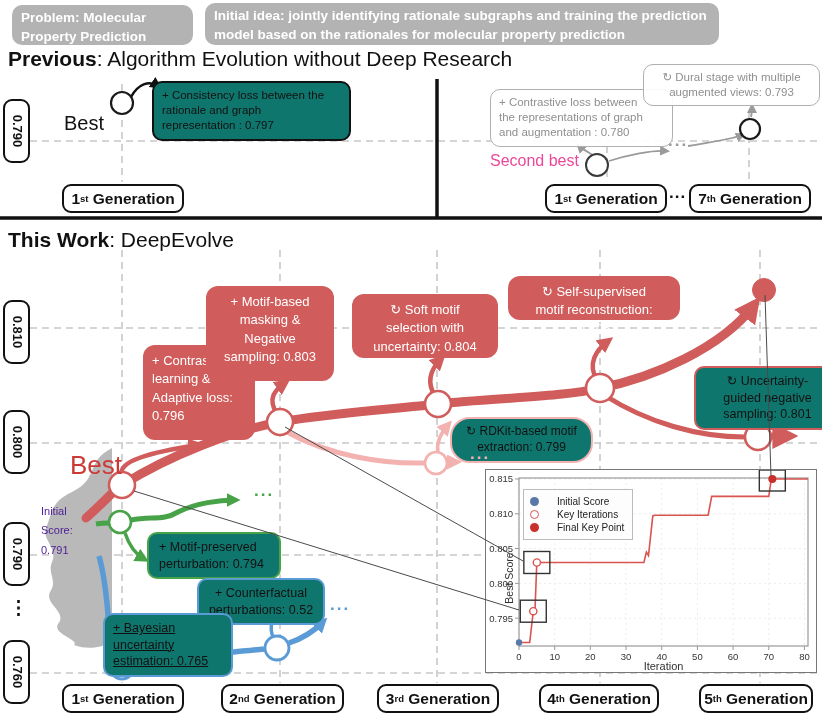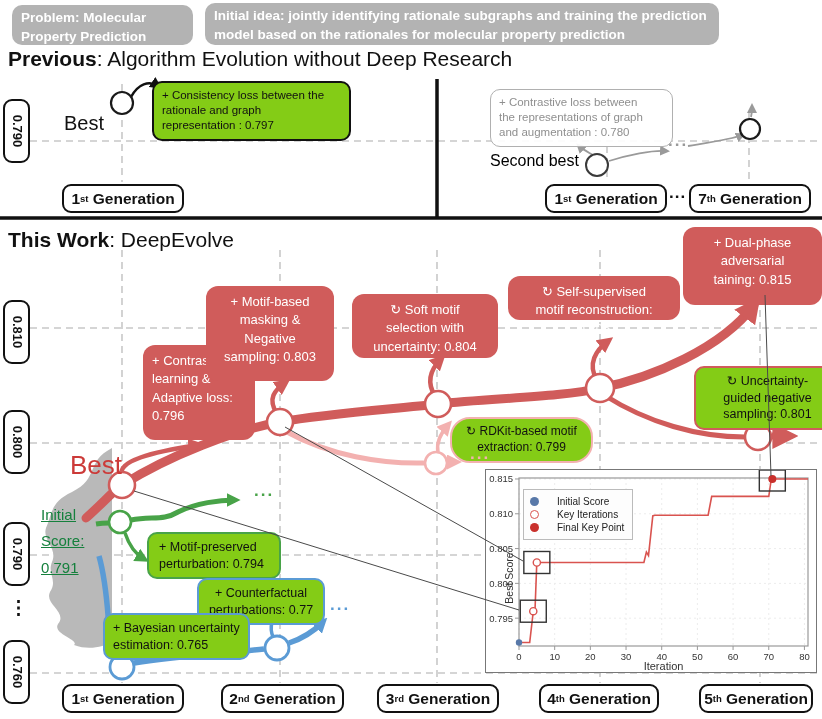--- a/index.html
+++ b/index.html
@@ -16,21 +16,21 @@
   .sect-title b{font-weight:bold;}
   
   .ybox{width:27px;height:64px;border:2px solid #111;border-radius:9px;background:#fff;box-sizing:border-box;}
   .ybox span{position:absolute;left:50%;top:50%;transform:translate(-50%,-50%) rotate(90deg);
              font-size:13px;font-weight:bold;white-space:nowrap;}
   
   .gen{border:2.2px solid #111;border-radius:9px;background:#fff;box-sizing:border-box;
        display:flex;align-items:center;justify-content:center;font-size:15.5px;font-weight:bold;}
   .gen sup{font-size:9.5px;line-height:0;}
   
-  .note{border-radius:10px;background:#84cc16;box-sizing:border-box;font-size:11.5px;line-height:1.32;padding:5px 8px;}
+  .note{border-radius:10px;background:#0f766e;box-sizing:border-box;font-size:11.5px;line-height:1.32;padding:5px 8px;}
   .nb{border:2px solid #111;}
   .ng{border:1.6px solid #b0b0b0;color:#8f8f8f;background:rgba(255,255,255,.92);}
   .nred{border:2px solid #d05c5b;font-size:12.5px;text-align:center;}
   .npink{border:2px solid #f3b1b0;font-size:12px;text-align:center;}
   .ngreen{border:2px solid #48a348;font-size:12.5px;padding-left:10px;}
   .nblue{border:2px solid #5b9bd5;font-size:12.5px;}
   
   .redbox{background:#d05c5b;color:#fff;border-radius:12px;font-size:13px;line-height:1.42;
           padding:7px 9px;box-sizing:border-box;}
   .ctr{text-align:center;}
@@ -174,21 +174,23 @@
 representation : 0.797</div>
   <div class="abs gen" style="left:62px;top:184px;width:122px;height:29px;">
     <span>1</span>
       <sup>st</sup>
       <span style="white-space:pre;"> Generation</span>
   </div>
 
   <div class="abs note ng pre" style="left:490px;top:89px;width:183px;">+ Contrastive loss between
 the representations of graph
 and augmentation  : 0.780</div>
-  <div class="abs" style="left:490px;top:152px;font-size:16px;color:#000000;">Second best</div>
+  <div class="abs note ng pre ctr" style="left:643px;top:64px;width:177px;">↻ Dural stage with multiple
+augmented views: 0.793</div>
+  <div class="abs" style="left:490px;top:152px;font-size:16px;color:#ec4899;">Second best</div>
   <div class="abs dots" style="left:668px;top:131px;color:#9a9a9a;">...</div>
   <div class="abs gen" style="left:545px;top:184px;width:122px;height:29px;">
     <span>1</span>
       <sup>st</sup>
       <span style="white-space:pre;"> Generation</span>
   </div>
   <div class="abs dots" style="left:669px;top:183px;color:#111;letter-spacing:1px;">...</div>
   <div class="abs gen" style="left:689px;top:184px;width:122px;height:29px;">
     <span>7</span>
       <sup>th</sup>
@@ -207,52 +209,49 @@
     </div>
   <div class="abs ybox" style="left:3px;top:522px;">
       <span>0.790</span>
     </div>
   <div class="abs" style="left:9px;top:596px;font-size:19px;font-weight:bold;">⋮</div>
   <div class="abs ybox" style="left:3px;top:640px;">
       <span>0.760</span>
     </div>
 
   <div class="abs" style="left:70px;top:450px;font-size:26px;color:#cc3a38;">Best</div>
-  <div class="abs pre" style="left:41px;top:502px;font-size:15px;line-height:1.75;color:#15803d;text-decoration:underline;">Initial
+  <div class="abs pre" style="left:41px;top:502px;font-size:11px;line-height:1.75;color:#4c1d95;">Initial
 Score:
 0.791</div>
 
   <div class="abs redbox pre" style="left:143px;top:345px;width:112px;height:95px;">+ Contrastive
 learning &amp;
 Adaptive loss:
 0.796</div>
   <div class="abs redbox pre ctr" style="left:206px;top:286px;width:128px;height:95px;">+ Motif-based
 masking &amp;
 Negative
 sampling: 0.803</div>
   <div class="abs redbox pre ctr" style="left:352px;top:294px;width:146px;height:64px;">↻ Soft motif
 selection with
 uncertainty: 0.804</div>
   <div class="abs redbox pre ctr" style="left:508px;top:276px;width:172px;height:44px;">↻ Self-supervised
 motif reconstruction:
 0.805</div>
-  <div class="abs redbox pre ctr" style="left:683px;top:227px;width:139px;height:78px;">+ Dual-phase
-adversarial
-taining: 0.815</div>
 
   <div class="abs note npink pre" style="left:450px;top:417px;width:143px;border-radius:20px;">↻ RDKit-based motif
 extraction: 0.799</div>
   <div class="abs note nred pre" style="left:694px;top:366px;width:147px;">↻ Uncertainty-
 guided negative
 sampling: 0.801</div>
   <div class="abs note ngreen pre" style="left:147px;top:532px;width:134px;">+ Motif-preserved
 perturbation: 0.794</div>
   <div class="abs note nblue pre ctr" style="left:197px;top:578px;width:128px;">+ Counterfactual
-perturbations: 0.77</div>
-  <div class="abs note nblue pre" style="left:103px;top:613px;width:147px;">+ Bayesian uncertainty
+perturbations: 0.52</div>
+  <div class="abs note nblue pre" style="left:103px;top:613px;width:130px;text-decoration:underline;">+ Bayesian uncertainty
 estimation: 0.765</div>
 
   <div class="abs dots" style="left:254px;top:481px;color:#48a348;">...</div>
   <div class="abs dots" style="left:470px;top:444px;color:#f3b1b0;">...</div>
   <div class="abs dots" style="left:330px;top:595px;color:#5b9bd5;">...</div>
 
   <div class="abs gen" style="left:62px;top:684px;width:122px;height:29px;">
     <span>1</span>
       <sup>st</sup>
       <span style="white-space:pre;"> Generation</span>

